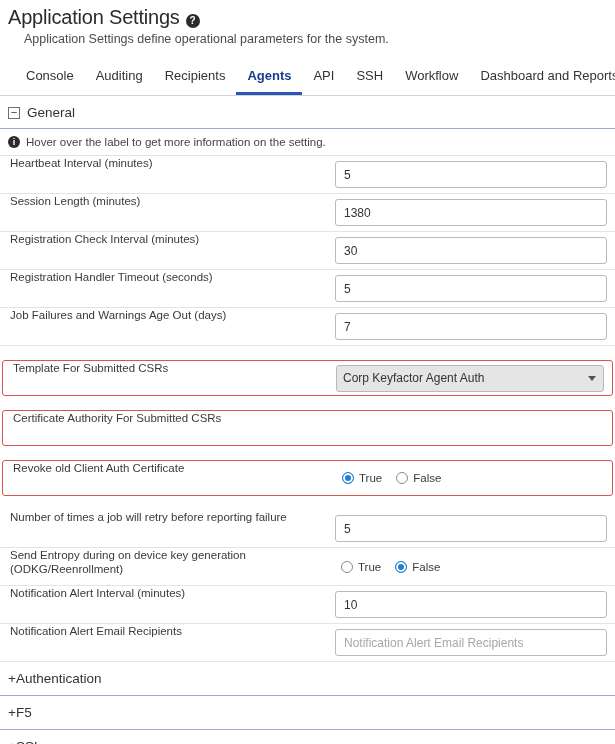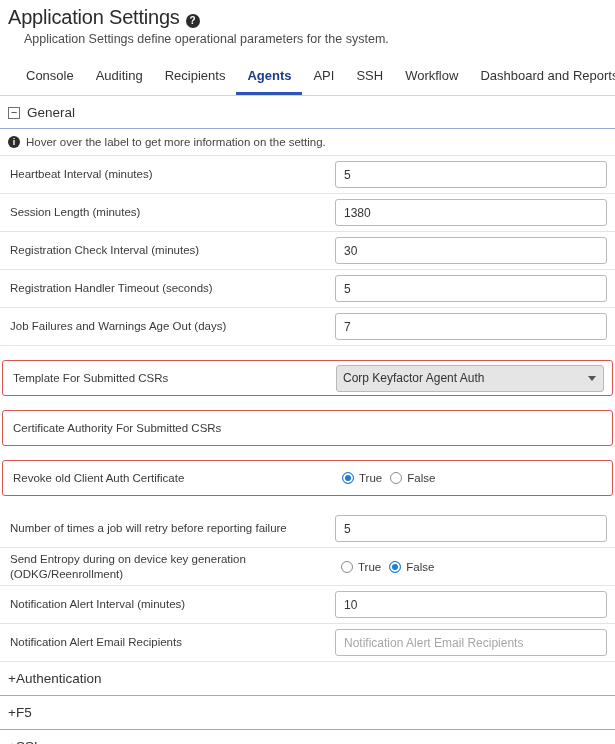--- a/index.html
+++ b/index.html
@@ -112,21 +112,20 @@
     font-size: 9px;
     line-height: 12px;
     text-align: center;
     margin-right: 6px;
     font-weight: bold;
     flex: 0 0 auto;
   }
   
   .row {
     display: flex;
-    align-items: center;
     min-height: 38px;
     border-bottom: 1px solid #e4e4e4;
     padding: 0 6px 0 0;
   }
   .row.highlight {
     border: 1px solid #d9534f;
     border-radius: 3px;
     margin: 14px 2px;
     min-height: 36px;
   }
@@ -177,21 +176,21 @@
     right: 8px;
     top: 11px;
     border-left: 4px solid transparent;
     border-right: 4px solid transparent;
     border-top: 5px solid #555;
     pointer-events: none;
   }
   .radio-group {
     display: flex;
     align-items: center;
-    gap: 8px;
+    gap: 14px;
     padding-left: 6px;
   }
   .radio-item {
     display: flex;
     align-items: center;
     font-size: 11.5px;
     color: #3a3a3a;
     cursor: pointer;
   }
   .radio {

